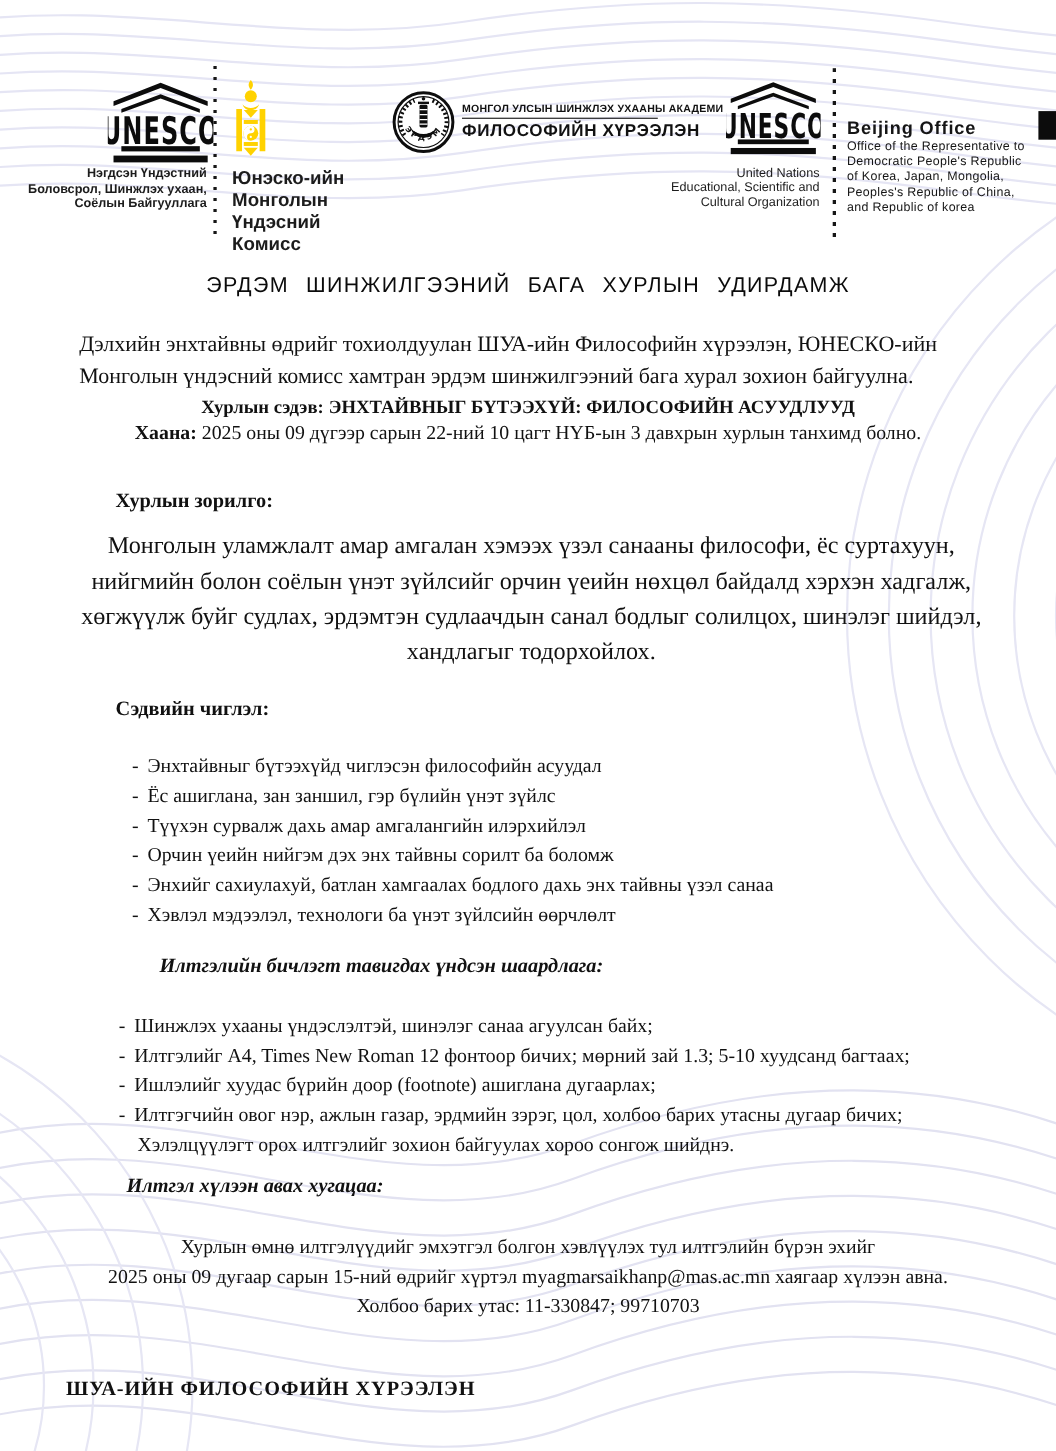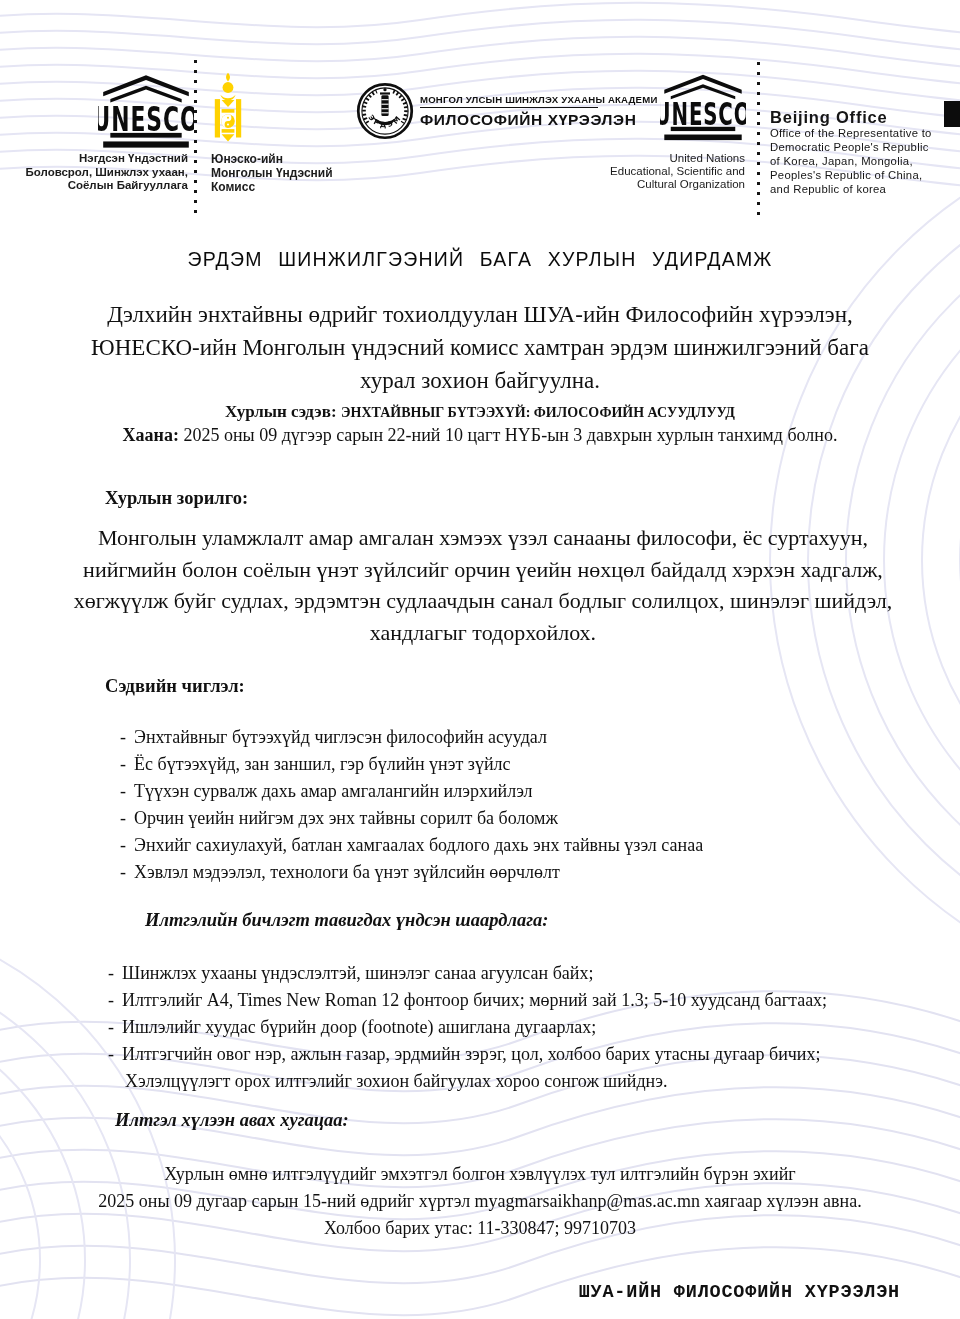--- a/index.html
+++ b/index.html
@@ -19,21 +19,21 @@
     font-family:"Liberation Sans","DejaVu Sans",sans-serif;
     font-size:11.5px;line-height:1.18;color:#1c1c1c;font-weight:600;
   }
   .dotline{position:absolute;width:3px;background-image:repeating-linear-gradient(to bottom,#161616 0 3px,transparent 3px 10px);}
   .dot-left{left:194px;top:60px;height:156px;}
   .dot-right{left:757px;top:62px;height:158px;}
   .soyombo{position:absolute;left:212px;top:70px;width:32px;height:79px;}
   .natcom-caption{
     position:absolute;left:211px;top:152px;width:150px;text-align:left;
     font-family:"Liberation Sans","DejaVu Sans",sans-serif;
-    font-size:12px;line-height:1.18;color:#1c1c1c;font-weight:600;
+    font-size:17px;line-height:1.18;color:#1c1c1c;font-weight:600;
   }
   .seal{position:absolute;left:356px;top:82px;width:58px;height:58px;}
   .academy-text{position:absolute;left:420px;top:94px;width:200px;
     font-family:"Liberation Sans","DejaVu Sans",sans-serif;color:#111;}
   .academy-line1{font-size:9.6px;font-weight:bold;letter-spacing:.2px;
     border-bottom:1.5px solid #111;padding-bottom:2px;white-space:nowrap;width:178px;}
   .academy-line2{font-size:15.5px;font-weight:bold;letter-spacing:.6px;margin-top:3px;white-space:nowrap;}
   .unesco-right{position:absolute;left:660px;top:71px;width:86px;height:72px;}
   .unesco-right-caption{
     position:absolute;left:585px;top:152px;width:160px;text-align:right;
@@ -46,40 +46,40 @@
   .beijing-line{font-size:11.3px;line-height:1.23;letter-spacing:.3px;white-space:nowrap;}
   .edge-mark{position:absolute;left:944px;top:101px;width:16px;height:26px;background:#0c0c0c;}
 
   
   .doc{padding:0 60px;}
   .doc-title{
     margin-top:16px;text-align:center;
     font-family:"Liberation Sans","DejaVu Sans",sans-serif;
     font-weight:normal;font-size:19.5px;letter-spacing:1.2px;word-spacing:9px;color:#0b0b0b;
   }
-  .intro{margin:28px auto 0;width:816px;text-align:center;font-size:23px;line-height:1.43;}
+  .intro{margin:28px auto 0;width:816px;text-align:left;font-size:20px;line-height:1.43;}
   .theme-line{margin-top:3px;text-align:center;font-size:18px;}
   .theme-label{font-weight:bold;font-size:17px;}
-  .theme-text{font-weight:bold;font-size:14px;}
+  .theme-text{font-weight:bold;font-size:17px;}
   .where-line{margin-top:3px;text-align:center;font-size:18px;white-space:nowrap;}
   .where-label{font-weight:bold;}
   .sec-heading{font-weight:bold;font-size:18.5px;margin:0;}
   .h-purpose{margin-top:42px;margin-left:45px;}
   .purpose{margin:13px auto 0;width:846px;text-align:center;font-size:22px;line-height:1.45;}
   .h-topics{margin-top:27px;margin-left:45px;}
   .topic-list{margin-top:27px;margin-left:60px;}
   .topic-item,.req-item{font-size:18px;line-height:1.5;white-space:nowrap;}
   .dash{display:inline-block;width:14px;}
   .h-req{margin-top:24px;margin-left:85px;font-style:italic;}
   .req-list{margin-top:29px;margin-left:48px;}
   .req-note{font-size:18px;line-height:1.5;margin-left:17px;white-space:nowrap;}
   .h-deadline{margin-top:15px;margin-left:55px;font-style:italic;}
   .deadline{margin-top:30px;text-align:center;font-size:18px;line-height:1.5;}
   .deadline-line{white-space:nowrap;}
-  .doc-footer{margin-top:40px;text-align:right;font-weight:bold;font-size:18.5px;letter-spacing:.8px;font-family:Liberation Mono, monospace;}
+  .doc-footer{margin-top:52px;text-align:left;font-weight:bold;font-size:18.5px;letter-spacing:.8px;}
 </style>
 </head>
 <body>
 
 <svg class="bg-waves" width="960" height="1319" viewBox="0 0 960 1319">
   <defs>
     <path id="wTop" d="M -40 20 C 120 -2, 260 44, 420 20 S 700 -2, 860 20 S 1080 44, 1120 20" fill="none"></path>
     <path id="wBig" d="M -40 0 C 160 -64, 340 66, 520 0 S 860 -64, 1010 0" fill="none"></path>
   </defs>
   <g fill="none" stroke="#e5e5f4" stroke-width="2">
@@ -238,21 +238,21 @@
       <span class="where-label">Хаана:</span>
       <span>2025 оны 09 дүгээр сарын 22-ний 10 цагт  НҮБ-ын 3 давхрын хурлын танхимд болно.</span>
     </div>
 
     <div class="sec-heading h-purpose">Хурлын зорилго:</div>
     <p class="purpose">Монголын уламжлалт амар амгалан хэмээх үзэл санааны философи, ёс суртахуун, нийгмийн болон соёлын үнэт зүйлсийг орчин үеийн нөхцөл байдалд хэрхэн хадгалж, хөгжүүлж буйг судлах, эрдэмтэн судлаачдын санал бодлыг солилцох, шинэлэг шийдэл, хандлагыг тодорхойлох.</p>
 
     <div class="sec-heading h-topics">Сэдвийн чиглэл:</div>
     <div class="topic-list">
       <div class="topic-item"><span class="dash">-</span><span>Энхтайвныг бүтээхүйд чиглэсэн философийн асуудал</span></div>
-      <div class="topic-item"><span class="dash">-</span><span>Ёс бүтээхүйд, зан заншил, гэр бүлийн үнэт зүйлс</span></div>
+      <div class="topic-item"><span class="dash">-</span><span>Ёс ашиглана, зан заншил, гэр бүлийн үнэт зүйлс</span></div>
       <div class="topic-item"><span class="dash">-</span><span>Түүхэн сурвалж дахь амар амгалангийн илэрхийлэл</span></div>
       <div class="topic-item"><span class="dash">-</span><span>Орчин үеийн нийгэм дэх энх тайвны сорилт ба боломж</span></div>
       <div class="topic-item"><span class="dash">-</span><span>Энхийг сахиулахуй, батлан хамгаалах бодлого дахь энх тайвны үзэл санаа</span></div>
       <div class="topic-item"><span class="dash">-</span><span>Хэвлэл мэдээлэл, технологи ба үнэт зүйлсийн өөрчлөлт</span></div>
     </div>
 
     <div class="sec-heading h-req">Илтгэлийн бичлэгт тавигдах үндсэн шаардлага:</div>
     <div class="req-list">
       <div class="req-item"><span class="dash">-</span><span>Шинжлэх ухааны үндэслэлтэй, шинэлэг санаа агуулсан байх;</span></div>
       <div class="req-item"><span class="dash">-</span><span>Илтгэлийг A4, Times New Roman 12 фонтоор бичих;  мөрний зай 1.3; 5-10 хуудсанд багтаах;</span></div>

